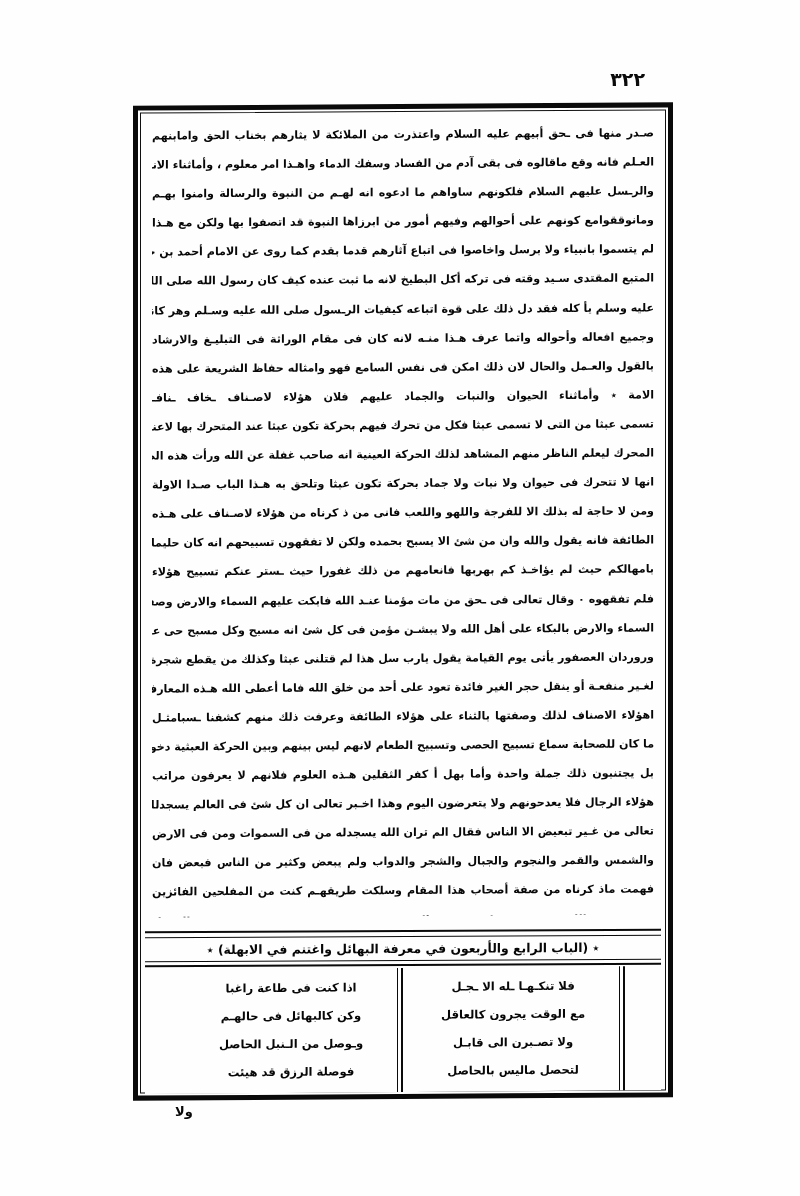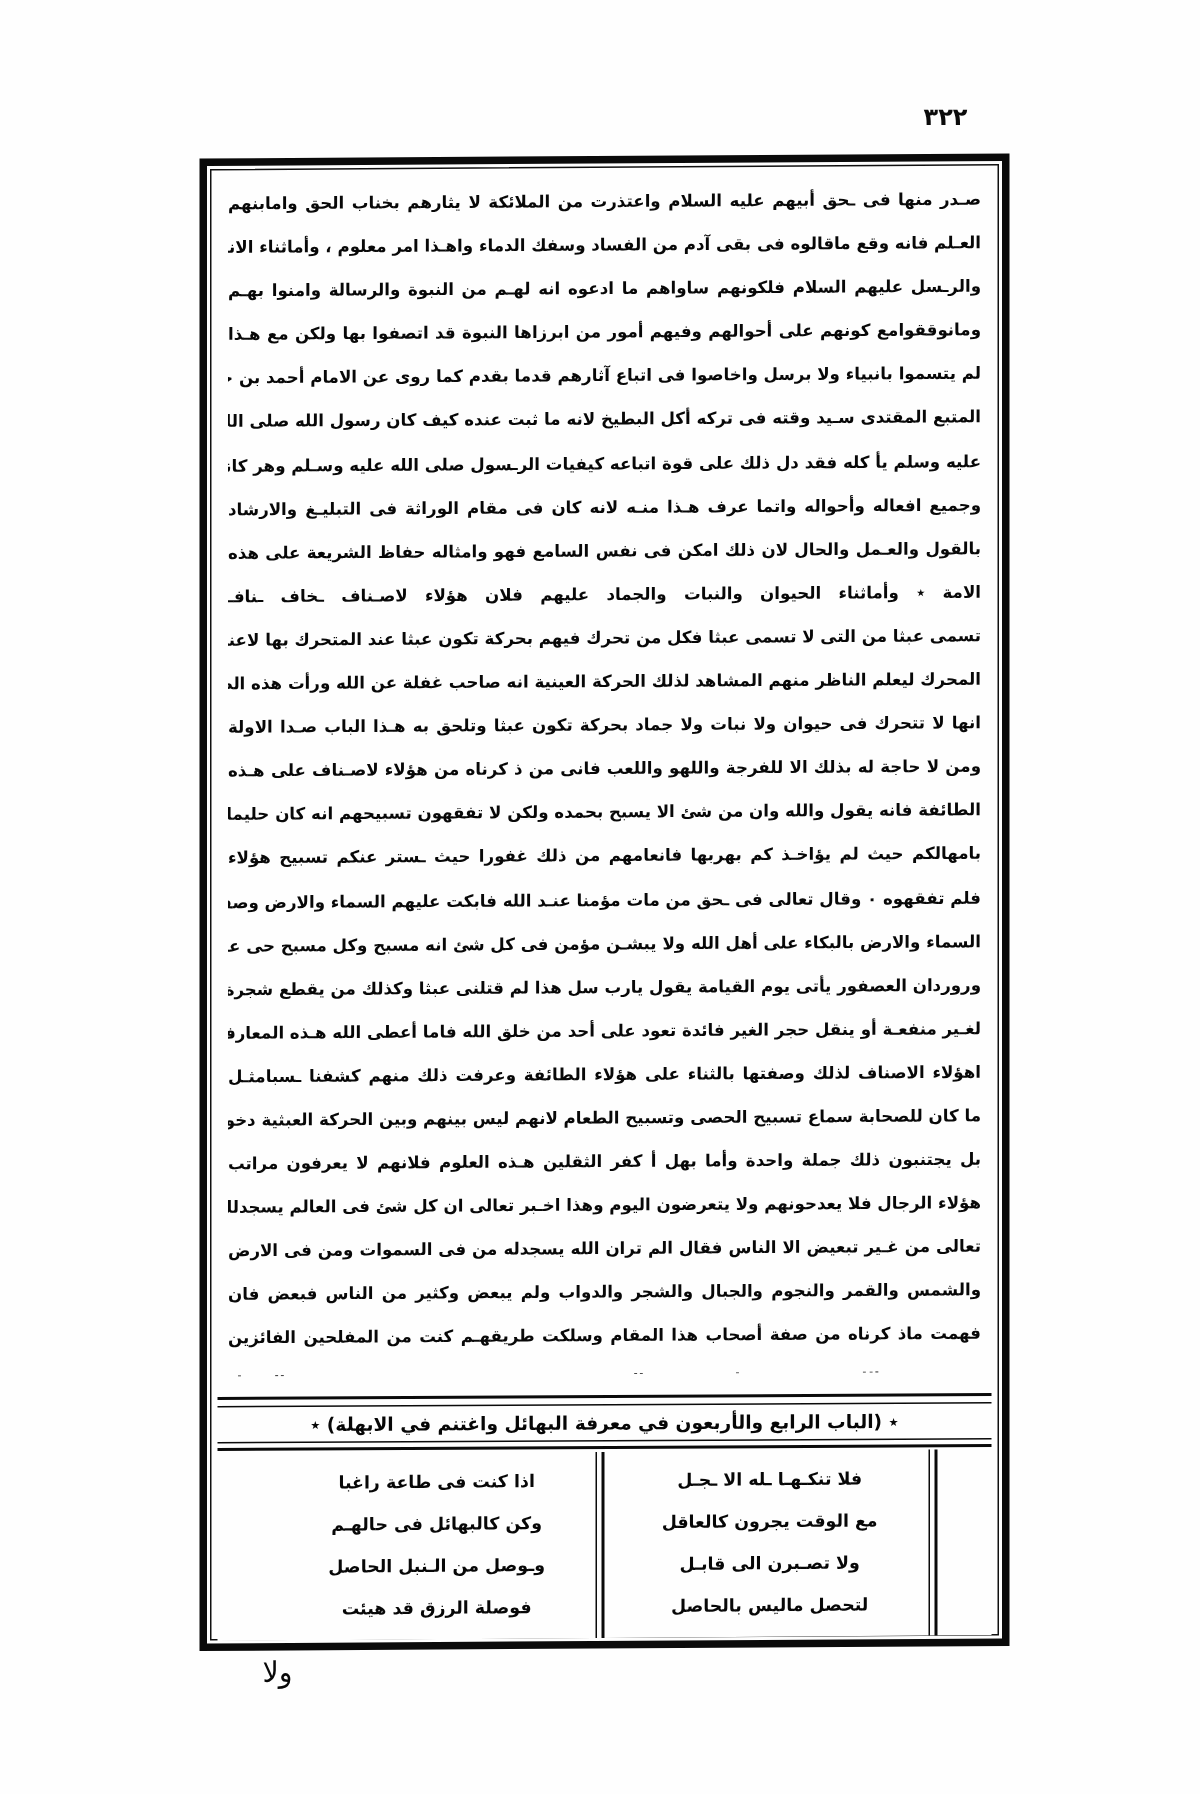--- a/index.html
+++ b/index.html
@@ -19,21 +19,21 @@
     background: #fefefe;
     overflow: hidden;
   }
 
   
   .folio-number {
     position: absolute;
     top: 68px;
     right: 155px;
     font-family: "DejaVu Sans", sans-serif;
-    font-size: 16px;
+    font-size: 19px;
     font-weight: bold;
     color: #0b0b0b;
     letter-spacing: 0.5px;
     direction: rtl;
   }
 
   
   .frame-outer {
     position: absolute;
     left: 133px;
@@ -182,22 +182,22 @@
     text-align: center;
   }
 
   
   .catchword {
     position: absolute;
     left: 175px;
     top: 1104px;
     direction: rtl;
     font-family: "DejaVu Sans", sans-serif;
-    font-size: 19px;
-    font-weight: normal;
+    font-size: 13px;
+    font-weight: bold;
     color: #080808;
   }
 </style>
 </head>
 <body>
 
 <div class="page">
 
   <div class="folio-number">٣٢٢</div>
 

